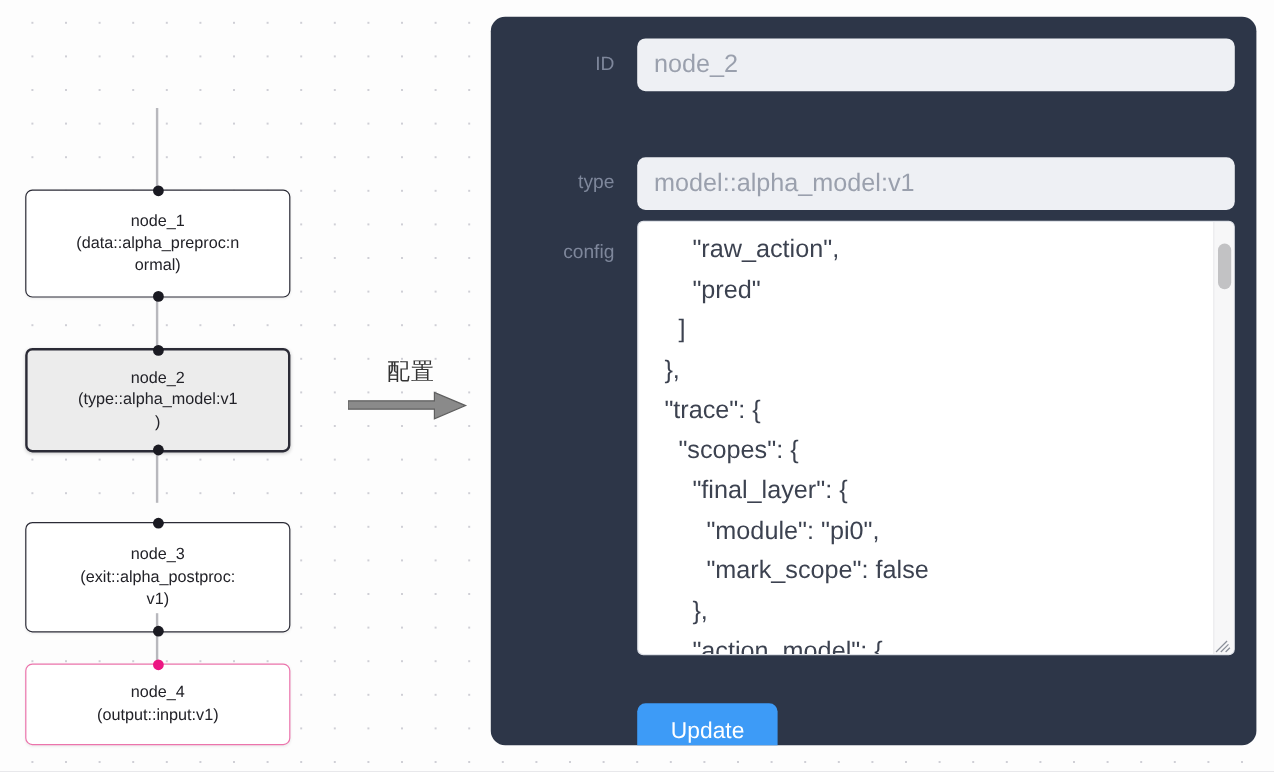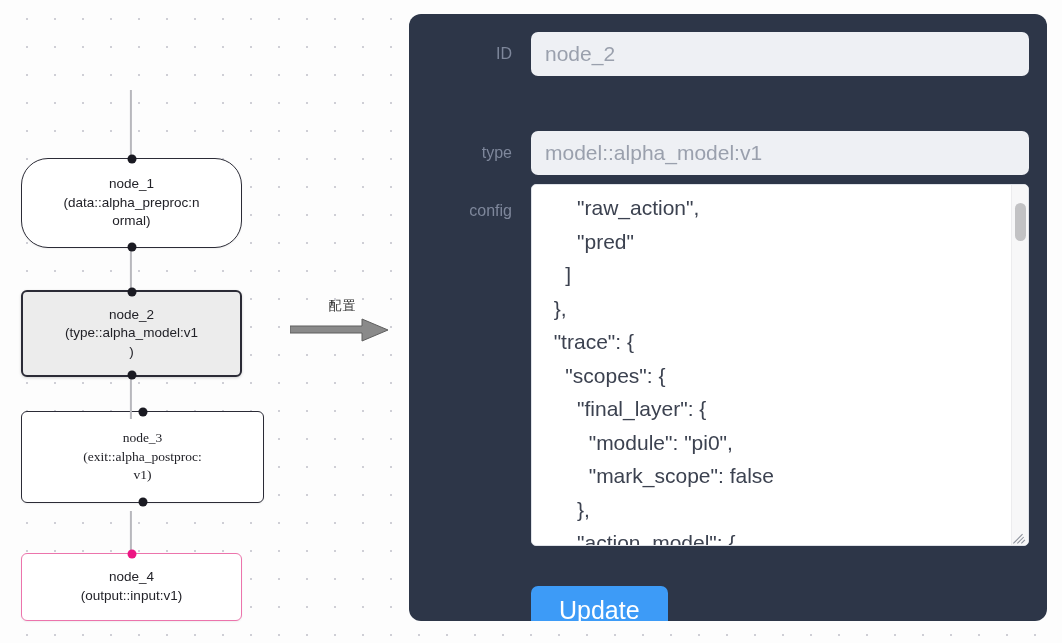--- a/index.html
+++ b/index.html
@@ -83,21 +83,21 @@
 
   
   #annotation {
     position: absolute;
     left: 290px;
     top: 297px;
     width: 105px;
     z-index: 6;
   }
   #annotation .anno-text {
-    font-size: 13px;
+    font-size: 19px;
     color: #333333;
     text-align: center;
     letter-spacing: 1px;
     font-family: "DejaVu Sans", sans-serif;
     margin-bottom: 2px;
   }
   #annotation .anno-arrow { display: block; }
 
   
   #panel {
@@ -221,56 +221,56 @@
   #update-button {
     position: absolute;
     left: 122px;
     top: 572px;
     height: 48px;
     padding: 0 28px;
     background: #3d9bf7;
     color: #ffffff;
     border: none;
     border-radius: 7px 7px 0 0;
-    font-size: 25px;
+    font-size: 19px;
     font-family: "Liberation Sans", sans-serif;
     line-height: 48px;
     text-align: center;
     cursor: pointer;
     box-sizing: border-box;
   }
 </style>
 </head>
 <body>
 
 <div id="canvas">
 
   <div class="edge" style="top:90px;height:68px;"></div>
   <div class="edge" style="top:248px;height:42px;"></div>
   <div class="edge" style="top:377px;height:42px;"></div>
   <div class="edge" style="top:511px;height:42px;"></div>
 
 
-  <div class="node" style="left:21px; top:158px; width:221px; height:90px;border-radius:27px;">
+  <div class="node" style="left:21px; top:158px; width:221px; height:90px;">
     <span class="nline">node_1</span>
     <span class="nline">(data::alpha_preproc:n</span>
     <span class="nline">ormal)</span>
     <span class="handle top"></span>
     <span class="handle bottom"></span>
   </div>
 
   <div class="node is-selected" style="left:21px; top:290px; width:221px; height:87px;">
     <span class="nline">node_2</span>
     <span class="nline">(type::alpha_model:v1</span>
     <span class="nline">)</span>
     <span class="handle top"></span>
     <span class="handle bottom"></span>
   </div>
 
-  <div class="node" style="left:21px; top:411px; width:243px; height:92px;font-family:Liberation Serif, serif;">
+  <div class="node" style="left:21px; top:435px; width:221px; height:92px;">
     <span class="nline">node_3</span>
     <span class="nline">(exit::alpha_postproc:</span>
     <span class="nline">v1)</span>
     <span class="handle top"></span>
     <span class="handle bottom"></span>
   </div>
 
   <div class="node is-output" style="left:21px; top:553px; width:221px; height:68px;">
     <span class="nline">node_4</span>
     <span class="nline">(output::input:v1)</span>

